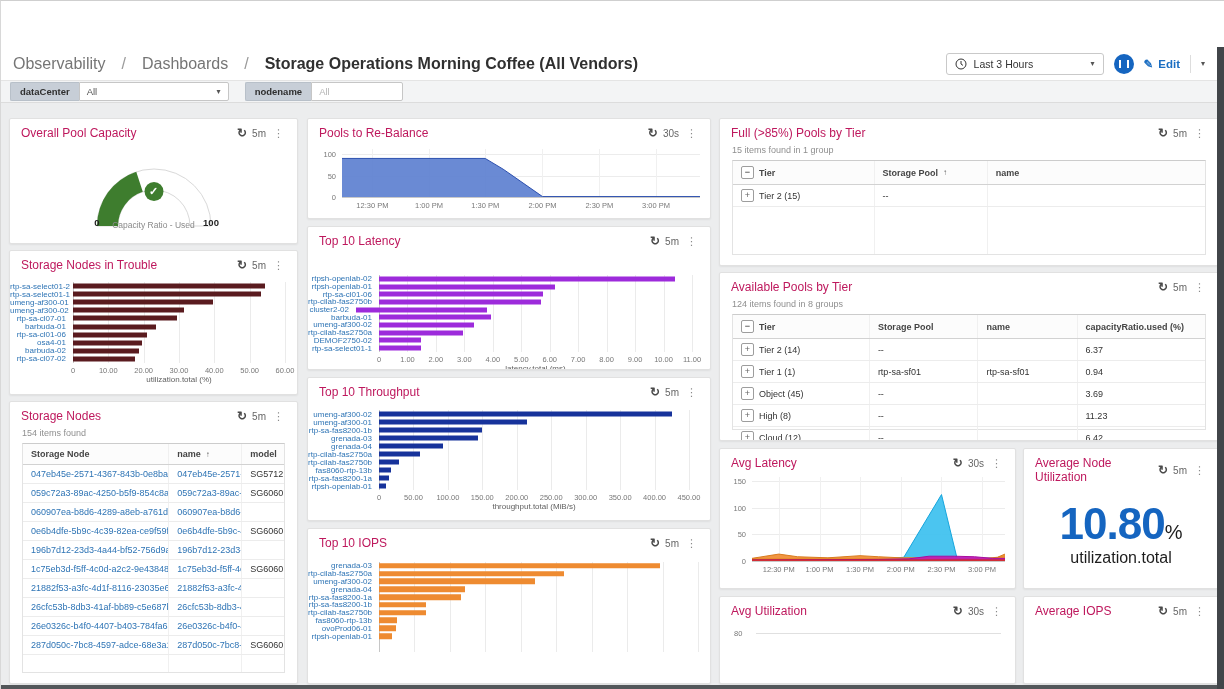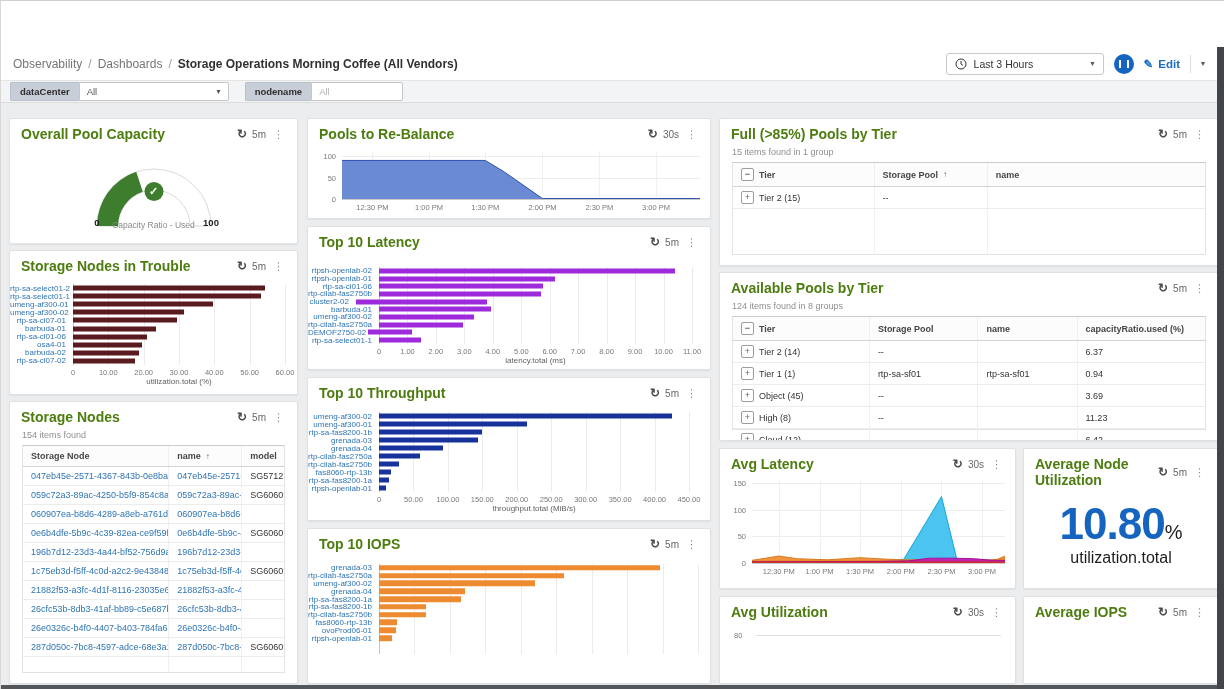--- a/index.html
+++ b/index.html
@@ -1,21 +1,21 @@
 <!DOCTYPE html>
 <html><head>
 <meta charset="utf-8">
 <style>
   html,body{margin:0;padding:0;background:#fff;font-family:"Liberation Sans",sans-serif;}
   #screen{position:relative;width:1224px;height:689px;background:#ecedee;overflow:hidden;
           border-top:1px solid #cfcfcf;border-left:1px solid #d8d8d8;box-sizing:border-box;}
   .topwhite{position:absolute;left:0;top:0;right:0;height:46px;background:#fff;}
   .crumbbar{position:absolute;left:0;top:46px;right:7px;height:33px;background:#fff;display:flex;
             align-items:center;justify-content:space-between;padding:0 12px;box-sizing:border-box;}
-  .bc{font-size:12px;color:#757575;display:flex;gap:6px;align-items:flex-start;}
+  .bc{font-size:16px;color:#757575;display:flex;gap:16px;align-items:flex-start;}
   .bc .bcur{color:#303030;font-weight:bold;}
   .bcsep{color:#9a9a9a;}
   .trc{display:flex;align-items:center;gap:10px;}
   .timectl{display:flex;align-items:center;gap:7px;border:1px solid #c9c9c9;border-radius:3px;
            background:#fff;padding:4px 8px;width:158px;box-sizing:border-box;font-size:10.5px;color:#333;}
   .timetxt{flex:1;}
   .caret{color:#555;font-size:8px;}
   .pausebtn{width:20px;height:20px;border-radius:50%;background:#1565c0;display:flex;align-items:center;justify-content:center;cursor:pointer;}
   .pbars{width:6px;height:8px;border-left:2px solid #fff;border-right:2px solid #fff;}
   .editbtn{color:#1b6ec2;font-size:11.5px;font-weight:bold;display:flex;gap:5px;align-items:center;cursor:pointer;}
@@ -30,21 +30,21 @@
         border:1px solid #c6c6c6;font-size:9.5px;color:#555;padding:3px 7px;border-radius:0 2px 2px 0;box-sizing:border-box;}
   .finp{width:92px;background:#fff;border:1px solid #c6c6c6;font-size:9.5px;color:#555;padding:3px 7px;
         border-radius:0 2px 2px 0;box-sizing:border-box;outline:none;font-family:"Liberation Sans",sans-serif;}
   .finp::placeholder{color:#b5b5b5;}
   .vstrip{position:absolute;right:0;top:46px;bottom:0;width:7px;background:#414549;}
   .hstrip{position:absolute;left:0;right:7px;bottom:0;height:4px;background:#53575a;}
   .card{position:absolute;background:#fff;border:1px solid #e1e1e1;border-radius:2px;
         box-shadow:0 1px 2px rgba(0,0,0,.06);box-sizing:border-box;overflow:hidden;}
   .tcard{display:flex;flex-direction:column;}
   .chd{display:flex;justify-content:space-between;align-items:center;padding:7px 11px 3px;flex:none;}
-  .ct{font-size:14px;font-weight:bold;color:#4d7c0f;}
+  .ct{font-size:12px;font-weight:normal;color:#be185d;}
   .cr{display:flex;align-items:center;gap:5px;color:#666;font-size:10px;}
   .ric{font-size:12px;color:#4a4a4a;font-weight:bold;cursor:pointer;}
   .dots{color:#8a8a8a;font-size:11px;cursor:pointer;padding:0 2px;}
   
   .hb{position:relative;}
   .hb-rows{position:relative;}
   .hb-grid{position:absolute;top:0;pointer-events:none;}
   .gl{position:absolute;top:0;bottom:0;width:1px;background:#ebebeb;}
   .gl0{background:#c6c6c6;}
   .hb-row{display:flex;align-items:center;position:relative;}
@@ -455,21 +455,21 @@
 
   <div class="card" style="left:306px;top:225px;width:404px;height:144px;">
     <div class="chd">
       <span class="ct">Top 10 Latency</span>
       <span class="cr">
           <span class="ric">↻</span>
           <span>5m</span>
           <span class="dots">⋮</span>
         </span>
     </div>
-    <div style="margin-top: 14px; padding-right: 18px;" class="hb">
+    <div style="margin-top: 24px; padding-right: 18px;" class="hb">
         <div class="hb-rows">
           <div class="hb-grid" style="inset: 0px 0px 0px 71px;">
             <div class="gl gl0" style="left: 0%;"></div>
             <div class="gl" style="left: 9.09091%;"></div>
             <div class="gl" style="left: 18.1818%;"></div>
             <div class="gl" style="left: 27.2727%;"></div>
             <div class="gl" style="left: 36.3636%;"></div>
             <div class="gl" style="left: 45.4545%;"></div>
             <div class="gl" style="left: 54.5455%;"></div>
             <div class="gl" style="left: 63.6364%;"></div>
@@ -520,21 +520,21 @@
               <div class="hb-bar" style="width: 30.4545%; height: 5px; background: rgb(157, 43, 219);"></div>
             </div>
           </div>
           <div class="hb-row" style="height: 7.7px;">
             <div class="hb-lab" style="width: 71px;">rtp-cilab-fas2750a</div>
             <div class="hb-tr">
               <div class="hb-bar" style="width: 26.8182%; height: 5px; background: rgb(157, 43, 219);"></div>
             </div>
           </div>
           <div class="hb-row" style="height: 7.7px;">
-            <div class="hb-lab" style="width: 60px;">DEMOF2750-02</div>
+            <div class="hb-lab" style="width: 71px;">DEMOF2750-02</div>
             <div class="hb-tr">
               <div class="hb-bar" style="width: 13.4545%; height: 5px; background: rgb(157, 43, 219);"></div>
             </div>
           </div>
           <div class="hb-row" style="height: 7.7px;">
             <div class="hb-lab" style="width: 71px;">rtp-sa-select01-1</div>
             <div class="hb-tr">
               <div class="hb-bar" style="width: 13.4545%; height: 5px; background: rgb(157, 43, 219);"></div>
             </div>
           </div>

